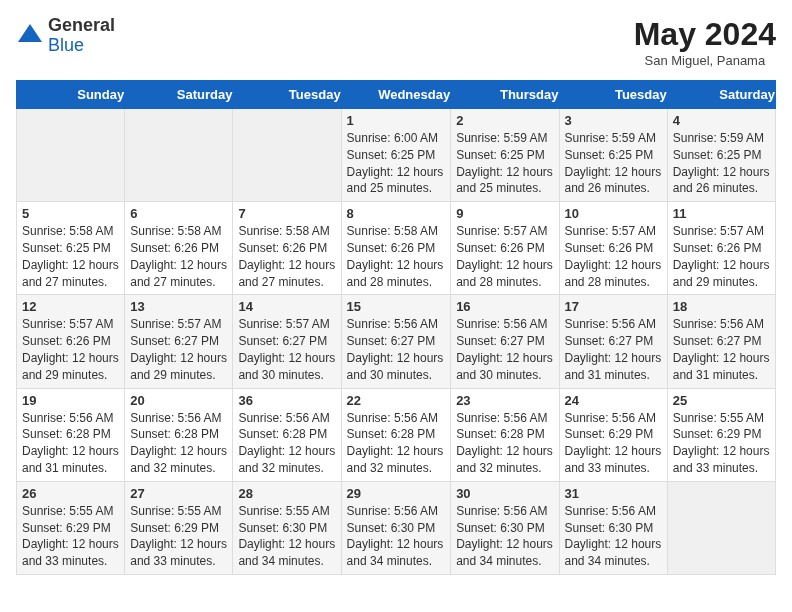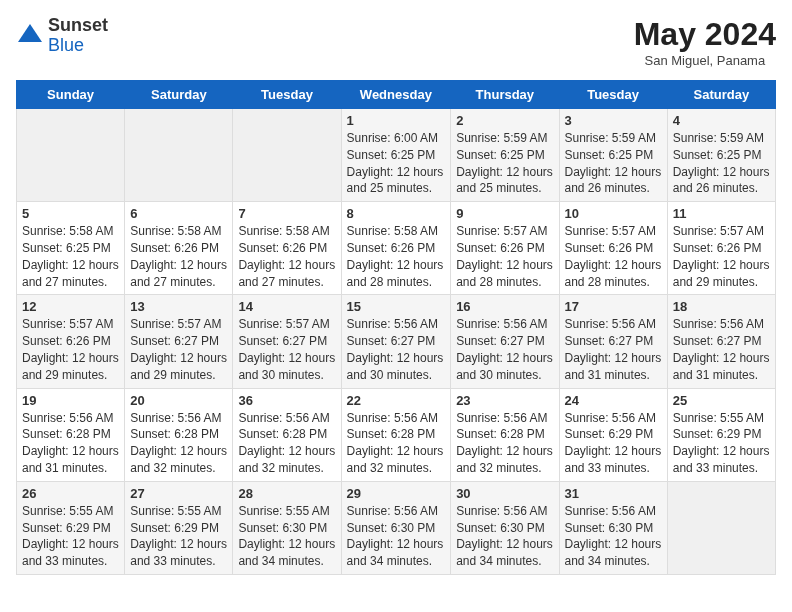--- a/index.html
+++ b/index.html
@@ -56,21 +56,21 @@
       width: 100%;
       border-collapse: collapse;
       font-size: 11px;
     }
     .calendar thead tr {
       background-color: #1565c0;
       color: #fff;
     }
     .calendar thead th {
       padding: 6px 0;
-      text-align: center;
+      text-align: right;
       font-size: 13px;
       font-weight: bold;
       border: 1px solid #1565c0;
       margin-left: 16px;
     }
     .calendar tbody tr {
       background-color: #fff;
     }
     .calendar tbody tr:nth-child(odd) {
       background-color: #f5f5f5;
@@ -100,21 +100,21 @@
   </style>
 </head>
 <body>
 
 <div class="header">
   <div class="logo">
     <svg class="logo-icon" viewBox="0 0 28 28">
       <polygon points="14,2 26,20 2,20" fill="#1565c0"></polygon>
     </svg>
     <div class="logo-text">
-      <span class="logo-general">Sunset</span>
+      <span class="logo-general">General</span>
       <span class="logo-blue">Blue</span>
     </div>
   </div>
   <div class="title-block">
     <div class="month-title">May 2024</div>
     <div class="location-title">San Miguel, Panama</div>
   </div>
 </div>
 
 <table class="calendar">

